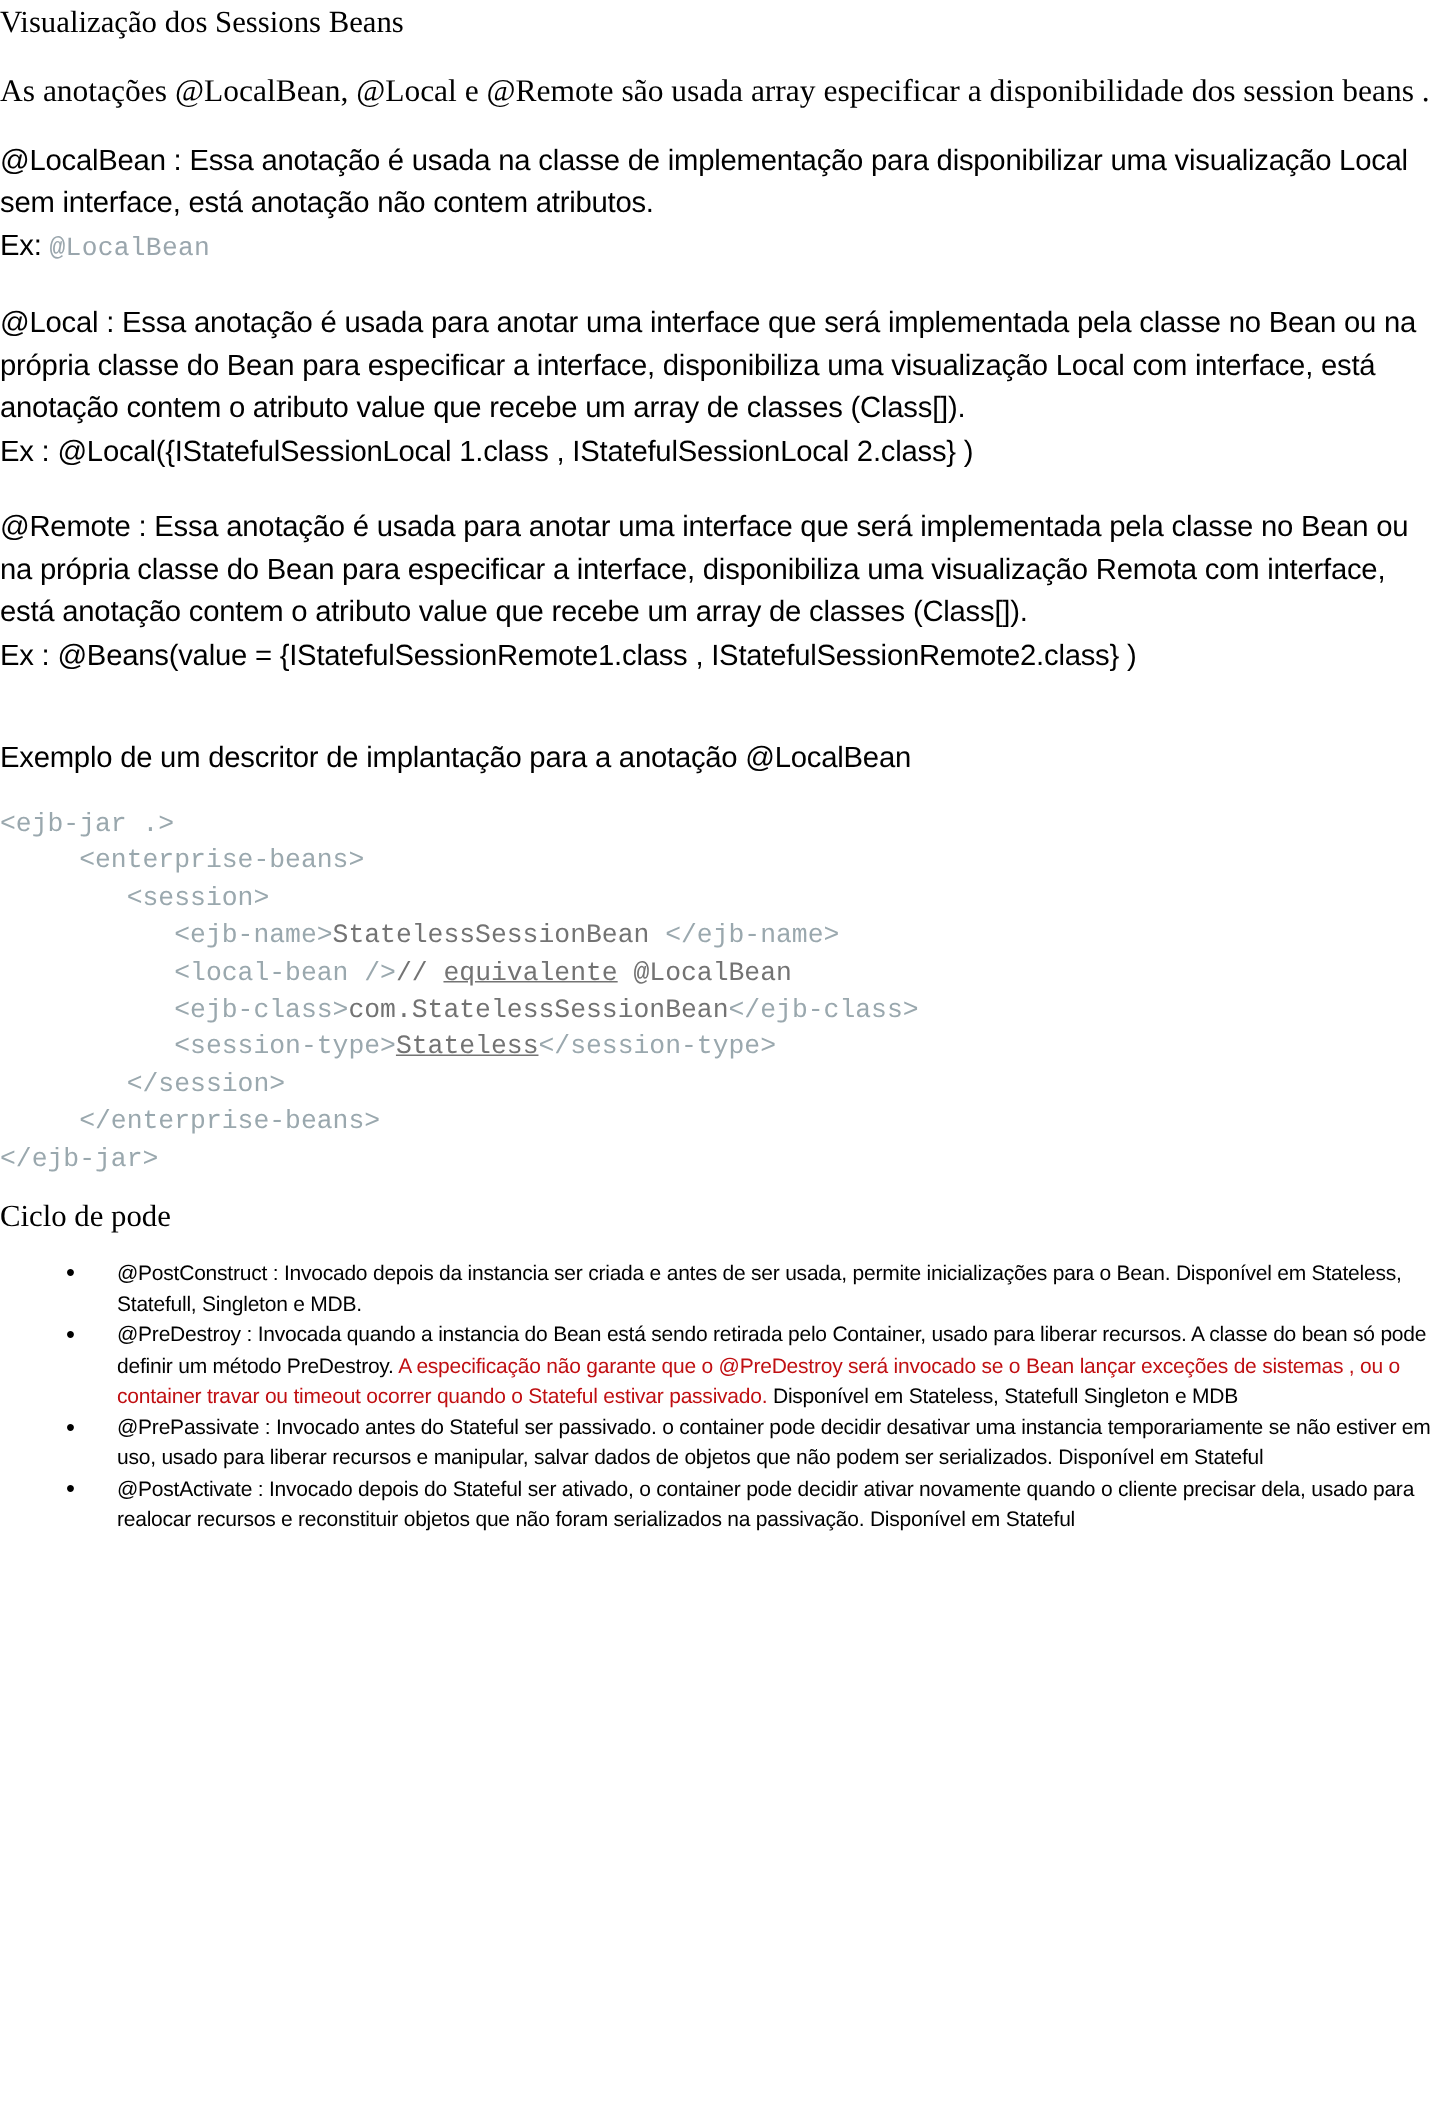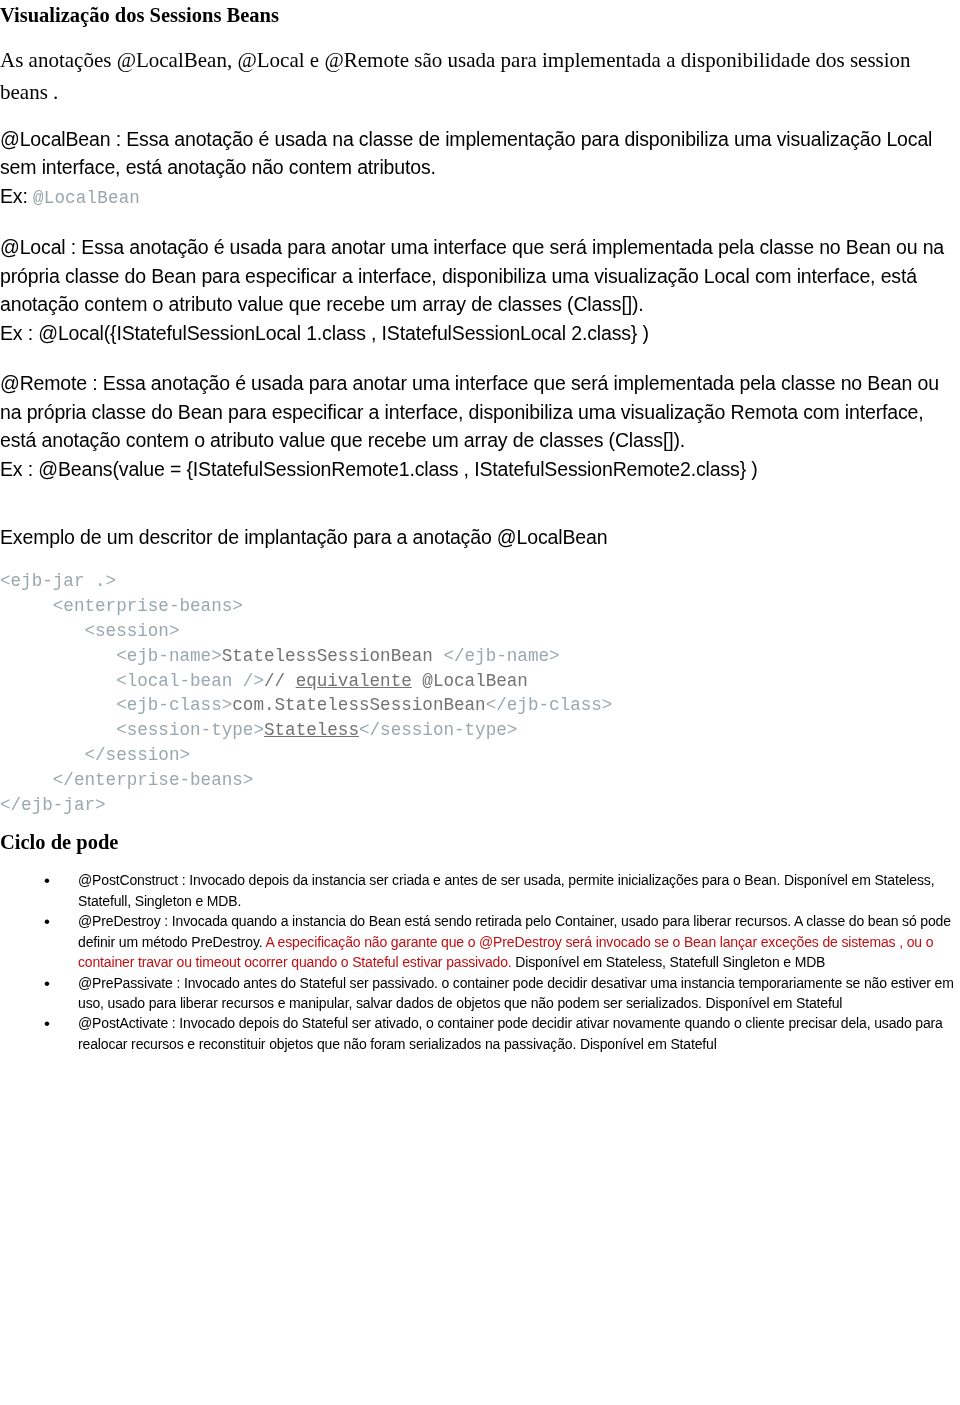--- a/index.html
+++ b/index.html
@@ -19,21 +19,21 @@
   .page {
     position: relative;
     width: 960px;
     padding: 0;
     box-sizing: border-box;
   }
 
   
   .h-serif-bold {
     font-family: "Liberation Serif", serif;
-    font-weight: bold;
+    font-weight: normal;
     font-size: 20.5px;
     line-height: 1.12;
     color: #000;
     margin: 0;
     padding: 0;
   }
 
   
   .p-serif {
     font-family: "Liberation Serif", serif;
@@ -109,25 +109,25 @@
 </head>
 <body>
 
 <div class="page">
 
   <div class="sp-4"></div>
   <h1 class="h-serif-bold">Visualização dos Sessions Beans</h1>
 
   <div class="sp-18"></div>
 
-  <p class="p-serif">As anotações  @LocalBean, @Local e @Remote são usada para implementada a disponibilidade dos session beans .</p>
+  <p class="p-serif">As anotações  @LocalBean, @Local e @Remote são usada array especificar a disponibilidade dos session beans .</p>
 
   <div class="sp-16"></div>
 
-  <p class="p-sans">@LocalBean : Essa anotação é usada na classe de implementação para disponibiliza uma visualização Local sem interface, está anotação não contem atributos.</p>
+  <p class="p-sans">@LocalBean : Essa anotação é usada na classe de implementação para disponibilizar uma visualização Local sem interface, está anotação não contem atributos.</p>
 
   <p class="p-sans"><span>Ex:</span><span>&nbsp;</span><span class="mono-gray">@LocalBean</span></p>
 
   <div class="sp-22"></div>
 
   <p class="p-sans">@Local  : Essa anotação é usada para anotar uma interface que será implementada pela classe no Bean ou na própria classe do Bean para especificar a interface, disponibiliza uma visualização Local com interface, está anotação contem o atributo value que recebe um array de classes (Class[]).</p>
   <p class="p-sans">Ex : @Local({IStatefulSessionLocal 1.class , IStatefulSessionLocal 2.class}  )</p>
 
   <div class="sp-22"></div>
 

